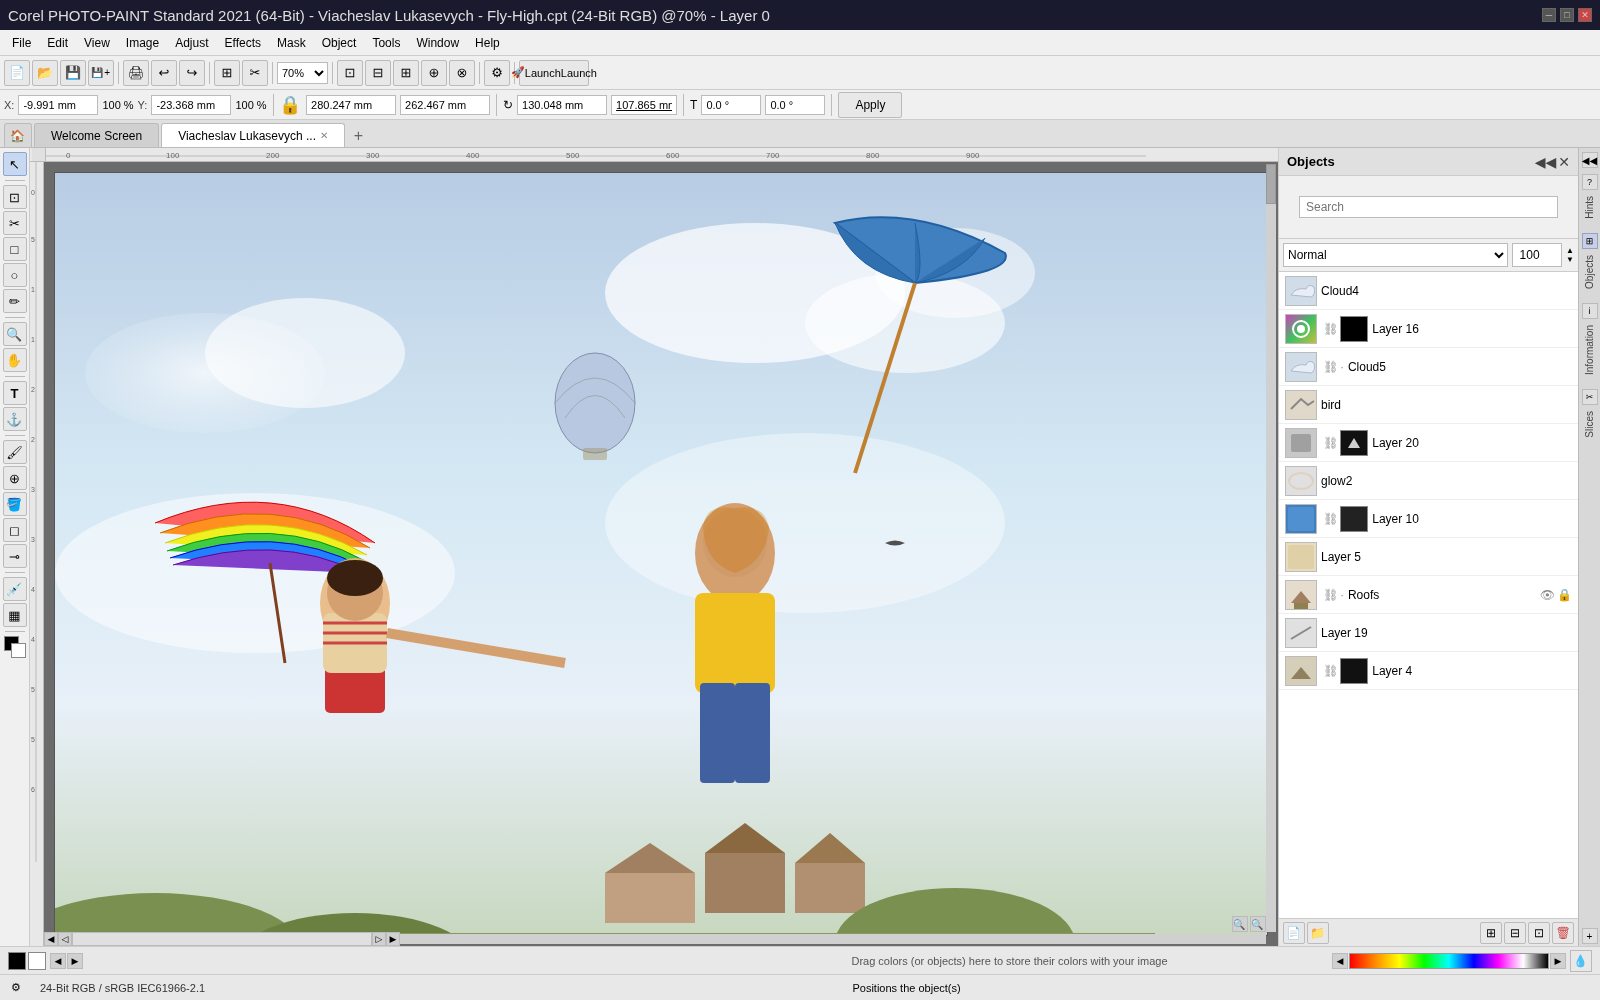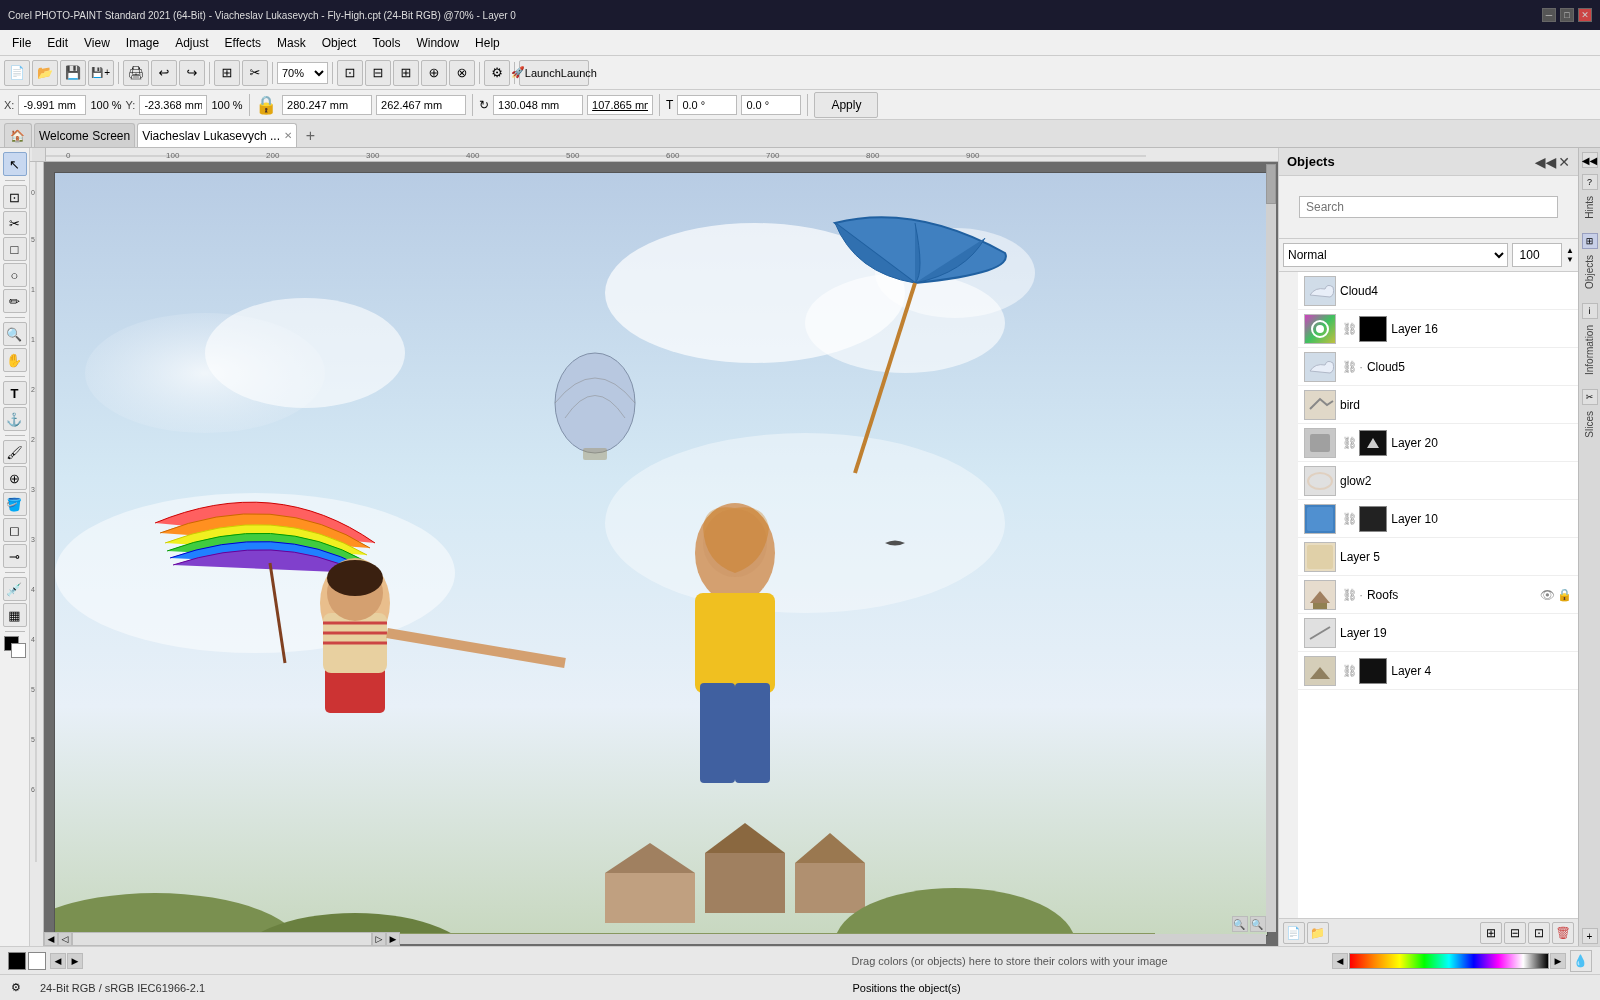--- a/index.html
+++ b/index.html
@@ -16,26 +16,26 @@
 
     
     #toolbar1 { width: 100%; height: 34px; background: #f0f0f0; display: flex; align-items: center; padding: 0 4px; gap: 2px; border-bottom: 1px solid #ccc; }
     .tb-btn { width: 26px; height: 26px; background: #e8e8e8; border: 1px solid #bbb; cursor: pointer; display: flex; align-items: center; justify-content: center; font-size: 13px; border-radius: 2px; }
     .tb-sep { width: 1px; height: 22px; background: #bbb; margin: 0 2px; }
     .tb-select { height: 22px; border: 1px solid #bbb; background: #fff; font-size: 11px; }
 
     
     #toolbar2 { width: 100%; height: 30px; background: #f0f0f0; display: flex; align-items: center; padding: 0 4px; gap: 4px; border-bottom: 1px solid #ccc; }
     .coord-label { font-size: 11px; color: #444; }
-    .coord-input { width: 68px; height: 20px; border: 1px solid #bbb; background: #fff; padding: 0 4px; font-size: 11px; }
+    .coord-input { width: 80px; height: 20px; border: 1px solid #bbb; background: #fff; padding: 0 4px; font-size: 11px; }
     .apply-btn { height: 26px; padding: 0 16px; background: #e8e8e8; border: 1px solid #bbb; cursor: pointer; font-size: 12px; border-radius: 2px; }
 
     
     #tabs { width: 100%; height: 28px; background: #e0e0e0; display: flex; align-items: flex-end; padding: 0 4px; border-bottom: 1px solid #bbb; }
-    .tab { height: 24px; padding: 0 4px; background: #d0d0d0; border: 1px solid #bbb; border-bottom: none; cursor: pointer; display: flex; align-items: center; gap: 4px; font-size: 12px; margin-right: 2px; border-radius: 3px 3px 0 0; }
+    .tab { height: 24px; padding: 0 16px; background: #d0d0d0; border: 1px solid #bbb; border-bottom: none; cursor: pointer; display: flex; align-items: center; gap: 4px; font-size: 12px; margin-right: 2px; border-radius: 3px 3px 0 0; }
     .tab.active { background: #fff; }
     .tab-close { font-size: 10px; color: #888; cursor: pointer; }
     .tab-add { width: 22px; height: 22px; background: transparent; border: none; cursor: pointer; font-size: 16px; color: #666; }
 
     
     #main { display: flex; width: 100%; height: calc(1000px - 30px - 26px - 34px - 30px - 28px - 28px - 28px); }
 
     
     #left-toolbar { width: 30px; background: #f0f0f0; border-right: 1px solid #ccc; display: flex; flex-direction: column; align-items: center; padding: 4px 0; gap: 2px; }
     .lt-btn { width: 24px; height: 24px; background: #e8e8e8; border: 1px solid #bbb; cursor: pointer; display: flex; align-items: center; justify-content: center; font-size: 13px; border-radius: 2px; }
@@ -53,21 +53,21 @@
     
     #objects-search { padding: 20px; border-bottom: 1px solid #ccc; }
     #objects-search input { width: 100%; height: 22px; border: 1px solid #bbb; padding: 0 6px; font-size: 12px; background: #fff; }
 
     
     #blend-row { display: flex; align-items: center; padding: 4px; gap: 4px; border-bottom: 1px solid #ccc; }
     #blend-select { flex: 1; height: 24px; border: 1px solid #bbb; background: #fff; font-size: 12px; }
     #opacity-input { width: 50px; height: 24px; border: 1px solid #bbb; background: #fff; font-size: 12px; text-align: center; }
 
     
-    #layers-list { flex: 1; overflow-y: auto; background: #fff; margin-left: 19px; }
+    #layers-list { flex: 1; overflow-y: auto; background: #fff; }
     .layer-item { display: flex; align-items: center; padding: 3px 6px; border-bottom: 1px solid #eee; cursor: pointer; min-height: 38px; }
     .layer-thumb { width: 32px; height: 30px; background: #ccc; border: 1px solid #bbb; margin-right: 4px; flex-shrink: 0; display: flex; align-items: center; justify-content: center; font-size: 10px; overflow: hidden; }
     .layer-link { font-size: 12px; color: #888; margin: 0 2px; }
     .layer-mask { width: 28px; height: 26px; background: #000; border: 1px solid #888; margin-right: 4px; flex-shrink: 0; }
     .layer-name { flex: 1; font-size: 12px; }
     .layer-vis { font-size: 12px; color: #888; margin-left: 4px; }
     .layer-lock { font-size: 12px; color: #888; margin-left: 2px; }
 
     
     #right-side-tabs { width: 22px; background: #d8d8d8; border-left: 1px solid #bbb; display: flex; flex-direction: column; align-items: center; padding-top: 4px; }
@@ -90,21 +90,21 @@
 
     
     .ruler-h { height: 14px; background: #e8e8e8; border-bottom: 1px solid #ccc; width: 100%; display: flex; align-items: center; padding: 0 2px; font-size: 9px; color: #666; overflow: hidden; }
 
     .panel-header-buttons { display: flex; align-items: center; gap: 2px; }
   </style>
 </head>
 <body>
 
 <div id="title-bar">
-  <span style="font-size:10px; color:#ddd;">Corel PHOTO-PAINT Standard 2021 (64-Bit) - Viacheslav Lukasevych - Fly-High.cpt (24-Bit RGB) @70% - Layer 0</span>
+  <span style="font-size:15px; color:#ddd;">Corel PHOTO-PAINT Standard 2021 (64-Bit) - Viacheslav Lukasevych - Fly-High.cpt (24-Bit RGB) @70% - Layer 0</span>
   <div class="win-controls">
     <div class="win-btn">─</div>
     <div class="win-btn">□</div>
     <div class="win-btn" style="background:#c44;">✕</div>
   </div>
 </div>
 
 <div id="menu-bar">
   <span class="menu-item">File</span>
   <span class="menu-item">Edit</span>

